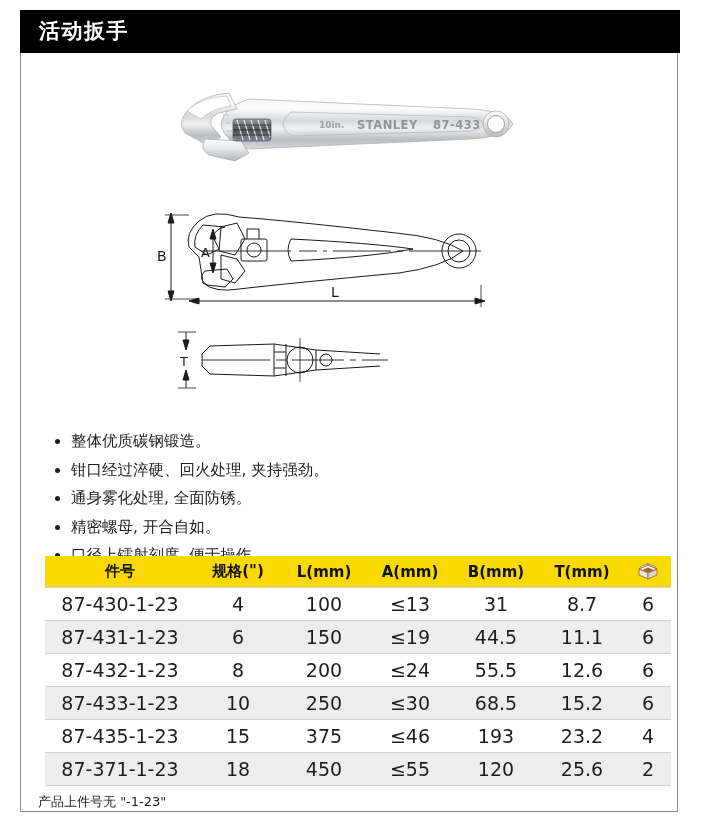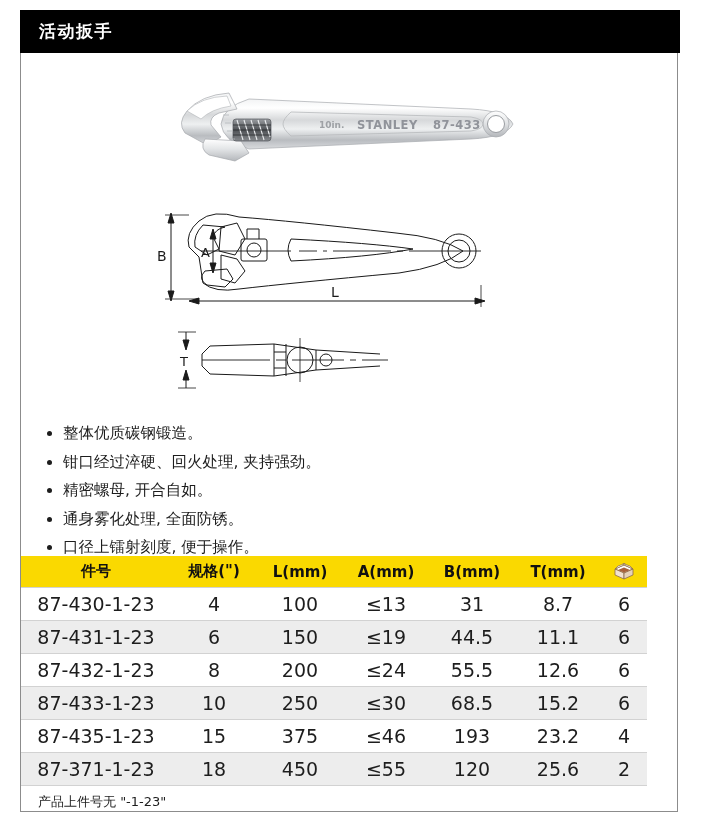--- a/index.html
+++ b/index.html
@@ -33,21 +33,21 @@
     top: -1px;
     width: 660px;
     height: 43px;
     background: #000000;
     box-sizing: border-box;
   }
   .title-text {
     position: absolute;
     left: 19px;
     top: 8px;
-    font-size: 17px;
+    font-size: 21px;
     font-weight: bold;
     color: #ffffff;
     letter-spacing: 1.5px;
     line-height: 27px;
     font-family: "DejaVu Sans", "Liberation Sans", sans-serif;
   }
 
   
   .figures {
     position: absolute;
@@ -78,21 +78,21 @@
     width: 240px;
     height: 78px;
   }
 
   
   .features {
     position: absolute;
     left: 16px;
     top: 400px;
     width: 620px;
-    margin: 8px;
+    margin: 16px;
     padding: 0;
     list-style: none;
   }
   .features li {
     position: relative;
     padding-left: 18px;
     font-size: 15.5px;
     line-height: 28.5px;
     color: #1d1d1d;
     font-family: "DejaVu Sans", "Liberation Sans", sans-serif;
@@ -105,21 +105,21 @@
     top: 12px;
     width: 5px;
     height: 5px;
     border-radius: 50%;
     background: #1d1d1d;
   }
 
   
   .spec-table {
     position: absolute;
-    left: 0;
+    left: 24px;
     top: 545px;
     width: 626px;
     border-collapse: collapse;
     font-family: "DejaVu Sans", "Liberation Sans", sans-serif;
   }
   .spec-table th {
     background: #FAD900;
     height: 31px;
     font-size: 15px;
     font-weight: bold;
@@ -339,22 +339,22 @@
           <line x1="12" y1="64" x2="30" y2="64" stroke-width="0.8"></line>
         </g>
         <text x="14" y="42" font-family="DejaVu Sans, sans-serif" font-size="13" fill="#1a1a1a">T</text>
       </svg>
     </div>
   </div>
 
   <ul class="features">
     <li>整体优质碳钢锻造。</li>
     <li>钳口经过淬硬、回火处理, 夹持强劲。</li>
+    <li>通身雾化处理, 全面防锈。</li>
     <li>精密螺母, 开合自如。</li>
-    <li>通身雾化处理, 全面防锈。</li>
     <li>口径上镭射刻度, 便于操作。</li>
   </ul>
 
   <table class="spec-table">
     <thead>
       <tr>
         <th class="col-pn">件号</th>
         <th class="col-spec">规格(")</th>
         <th class="col-l">L(mm)</th>
         <th class="col-a">A(mm)</th>

